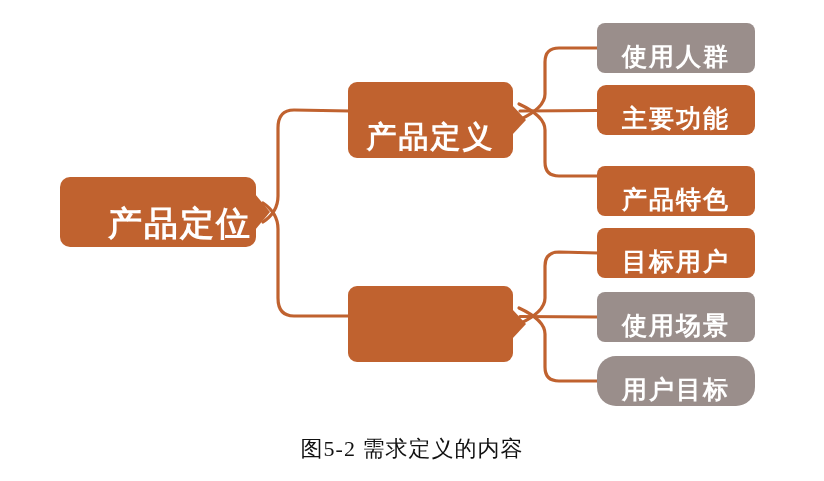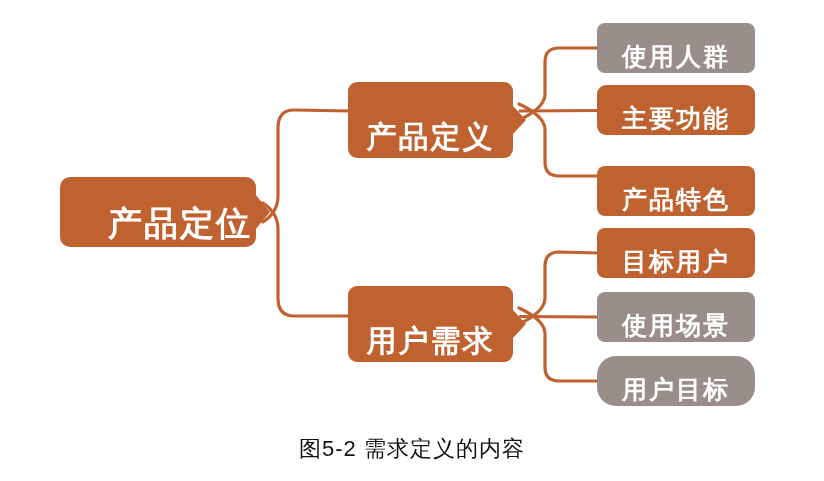--- a/index.html
+++ b/index.html
@@ -80,21 +80,21 @@
     border-left-width: 14px;
   }
   .caption {
     position: absolute;
     left: 0; top: 434px;
     width: 824px;
     text-align: center;
     color: #111111;
     font-size: 22px;
     letter-spacing: 1px;
-    font-family: Liberation Sans, sans-serif;
+    font-family: Liberation Serif, serif;
   }
 </style>
 </head>
 <body>
 
 <div class="stage">
 
   <svg class="connectors" viewBox="0 0 824 481" xmlns="http://www.w3.org/2000/svg">
     <g fill="none" stroke="#C0622F" stroke-width="3.2" stroke-linecap="round">
 
@@ -120,21 +120,20 @@
     <span class="tip"></span>
     <span>产品定位</span>
   </div>
 
   <div class="node branch branch-1 orange">
     <span class="tip"></span>
     <span>产品定义</span>
   </div>
   <div class="node branch branch-2 orange">
     <span class="tip"></span>
-    <span>用户需求</span>
   </div>
 
   <div class="node leaf leaf-1 gray">
     <span>使用人群</span>
   </div>
   <div class="node leaf leaf-2 orange">
     <span>主要功能</span>
   </div>
   <div class="node leaf leaf-3 orange">
     <span>产品特色</span>

